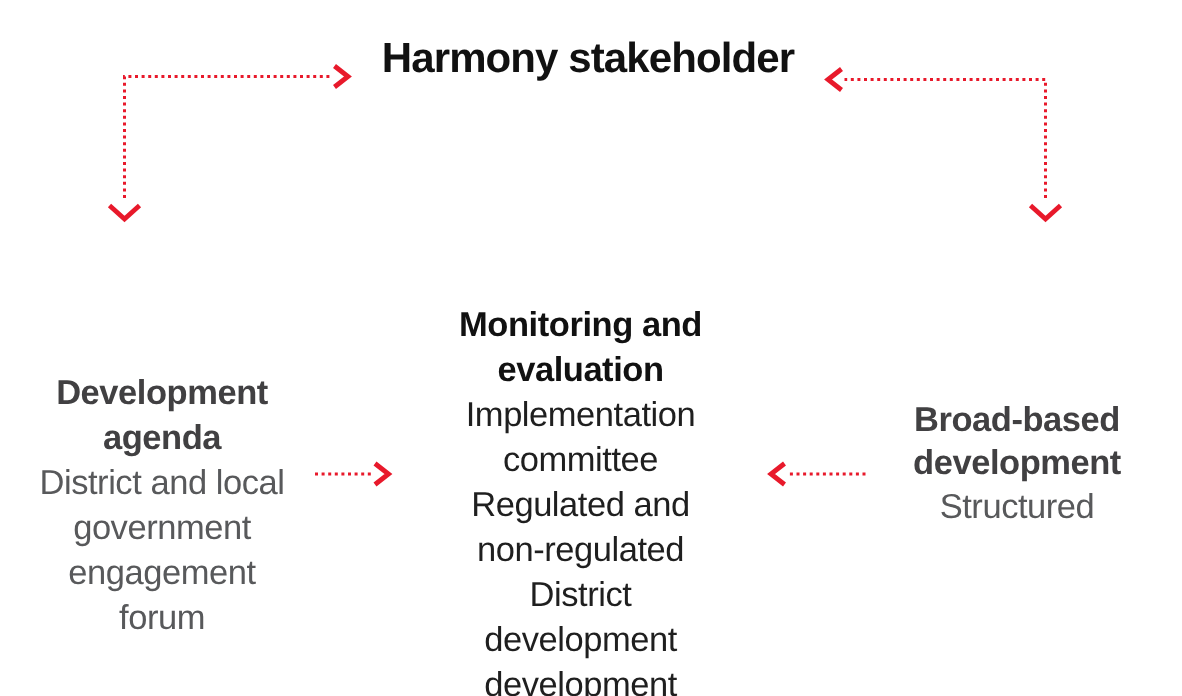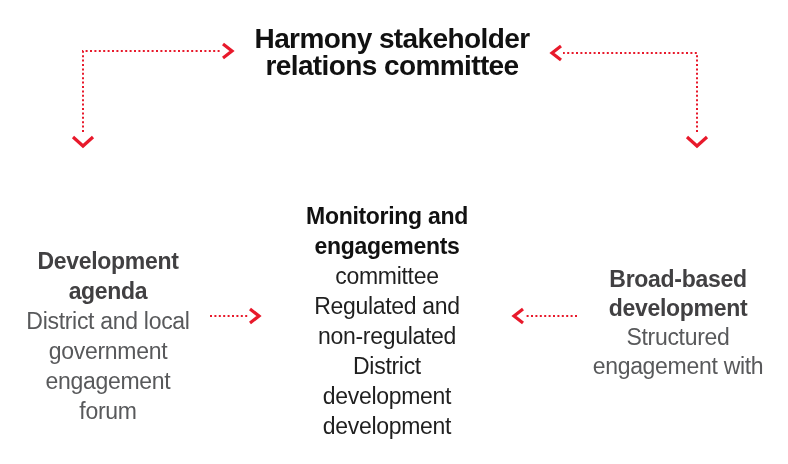--- a/index.html
+++ b/index.html
@@ -86,43 +86,42 @@
       <path class="chev" d="M250,309 L259,316 L250,323"></path>
     </g>
     <g>
       <line class="dots" x1="577" y1="316" x2="525" y2="316"></line>
       <path class="chev" d="M523,309 L514,316 L523,323"></path>
     </g>
   </svg>
 
   <div class="diagram-title">
     <div class="line">Harmony stakeholder</div>
-    <div class="line">relations committee</div>
   </div>
 
   <div class="node node-development">
     <div class="line heading">Development</div>
     <div class="line heading">agenda</div>
     <div class="line">District and local</div>
     <div class="line">government</div>
     <div class="line">engagement</div>
     <div class="line">forum</div>
   </div>
 
   <div class="node node-monitoring">
     <div class="line heading">Monitoring and</div>
-    <div class="line heading">engagements</div>
+    <div class="line heading">evaluation</div>
+    <div class="line">Implementation</div>
     <div class="line">committee</div>
     <div class="line">Regulated and</div>
     <div class="line">non-regulated</div>
     <div class="line">District</div>
     <div class="line">development</div>
     <div class="line">development</div>
   </div>
 
   <div class="node node-broadbased">
     <div class="line heading">Broad-based</div>
     <div class="line heading">development</div>
     <div class="line">Structured</div>
-    <div class="line">engagement with</div>
   </div>
 
 </div>
 
 </body></html>

